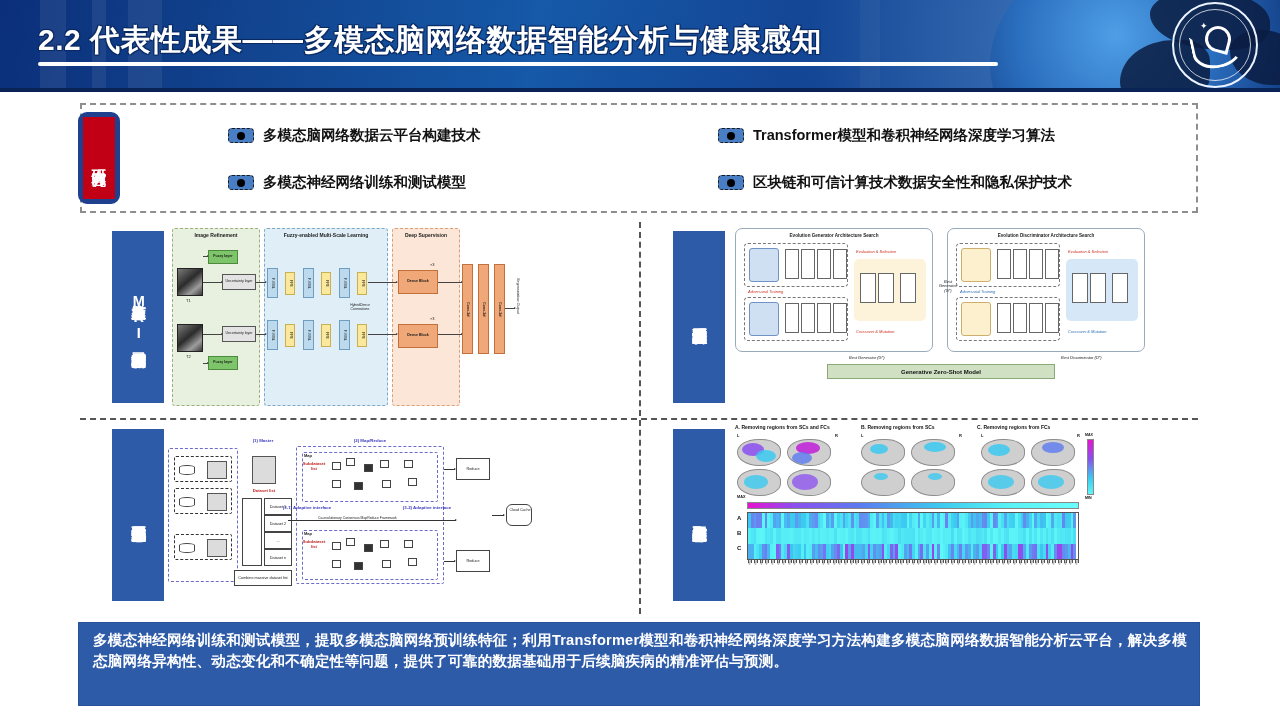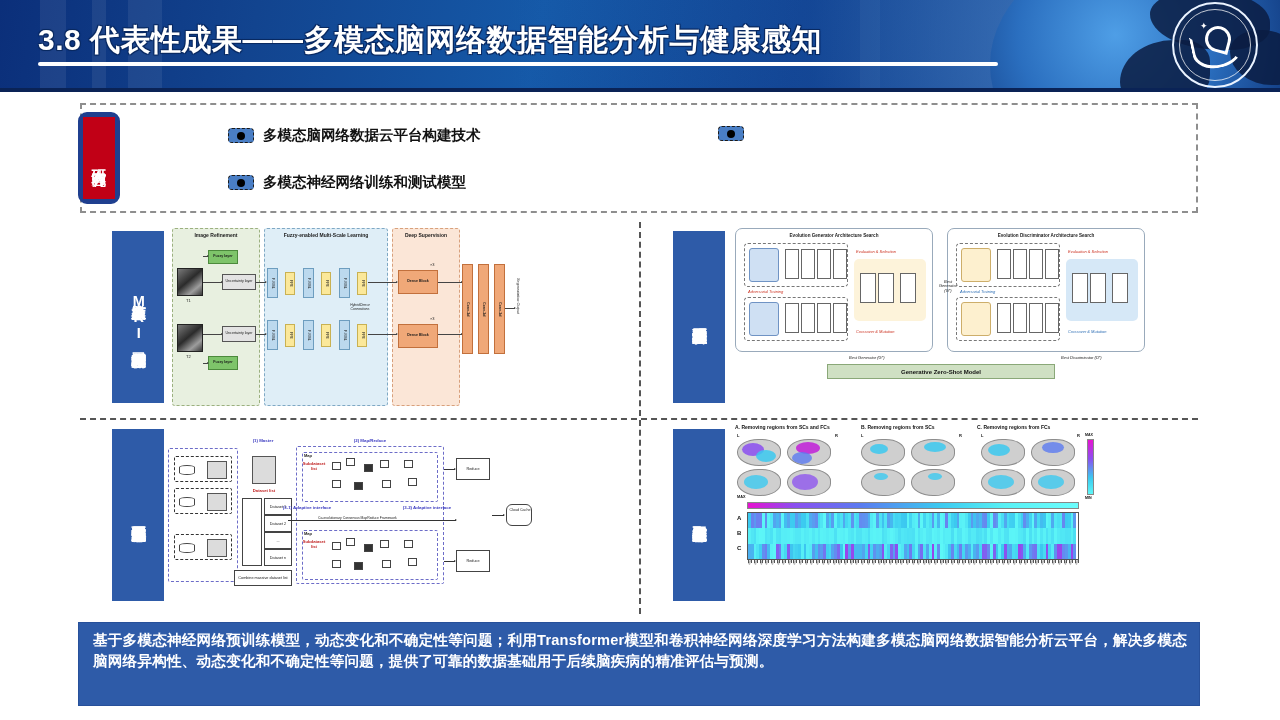--- a/index.html
+++ b/index.html
@@ -218,21 +218,21 @@
   <div class="header">
     <div class="stripe" style="left:40px;width:26px;"></div>
     <div class="stripe" style="left:92px;width:14px;"></div>
     <div class="stripe" style="left:128px;width:34px;"></div>
     <div class="stripe" style="left:860px;width:20px;opacity:.5;"></div>
     <div class="globe"></div>
     <div class="landmass" style="right:10px;top:-10px;width:120px;height:60px;"></div>
     <div class="landmass" style="right:70px;top:40px;width:90px;height:70px;border-radius:60% 30% 50% 40%;"></div>
     <div class="landmass" style="right:-20px;top:30px;width:70px;height:55px;"></div>
 
-    <div class="header-title">3.8 代表性成果——多模态脑网络数据智能分析与健康感知</div>
+    <div class="header-title">2.2 代表性成果——多模态脑网络数据智能分析与健康感知</div>
     <div class="title-underline"></div>
 
     <div class="logo">
       <div class="ring"></div>
       <div class="swoosh"></div>
       <div class="star">✦</div>
     </div>
   </div>
   <div class="header-bottom-rule"></div>
 
@@ -253,20 +253,27 @@
   <div class="bullet-row" style="left:228px;top:173px;">
     <span class="bullet-mark">
         <i></i>
       </span>
     <span class="bullet-text">多模态神经网络训练和测试模型</span>
   </div>
   <div class="bullet-row" style="left:718px;top:126px;">
     <span class="bullet-mark">
         <i></i>
       </span>
+    <span class="bullet-text">Transformer模型和卷积神经网络深度学习算法</span>
+  </div>
+  <div class="bullet-row" style="left:718px;top:173px;">
+    <span class="bullet-mark">
+        <i></i>
+      </span>
+    <span class="bullet-text">区块链和可信计算技术数据安全性和隐私保护技术</span>
   </div>
 
   <div class="grid">
     <div class="vdiv"></div>
     <div class="hdiv"></div>
 
     <div class="quad" style="left:0;top:0;">
       <div class="q-label">
         <span>多模态大脑MRI分割模糊深度学习结构</span>
       </div>
@@ -1320,15 +1327,15 @@
               <div class="tick" style="left: 327.78px; top: 0px; height: 3px;"></div>
               <div class="xl" style="left: 327.78px; top: 4px;">ROI</div>
               <div class="tick" style="left: 330.593px; top: 0px; height: 3px;"></div>
             </div>
         </div>
       </div>
     </div>
   </div>
 
   <div class="conclusion">
-    <p>基于多模态神经网络预训练模型，动态变化和不确定性等问题；利用Transformer模型和卷积神经网络深度学习方法构建多模态脑网络数据智能分析云平台，解决多模态脑网络异构性、动态变化和不确定性等问题，提供了可靠的数据基础用于后续脑疾病的精准评估与预测。</p>
+    <p>多模态神经网络训练和测试模型，提取多模态脑网络预训练特征；利用Transformer模型和卷积神经网络深度学习方法构建多模态脑网络数据智能分析云平台，解决多模态脑网络异构性、动态变化和不确定性等问题，提供了可靠的数据基础用于后续脑疾病的精准评估与预测。</p>
   </div>
 </div>
 
 </body></html>

